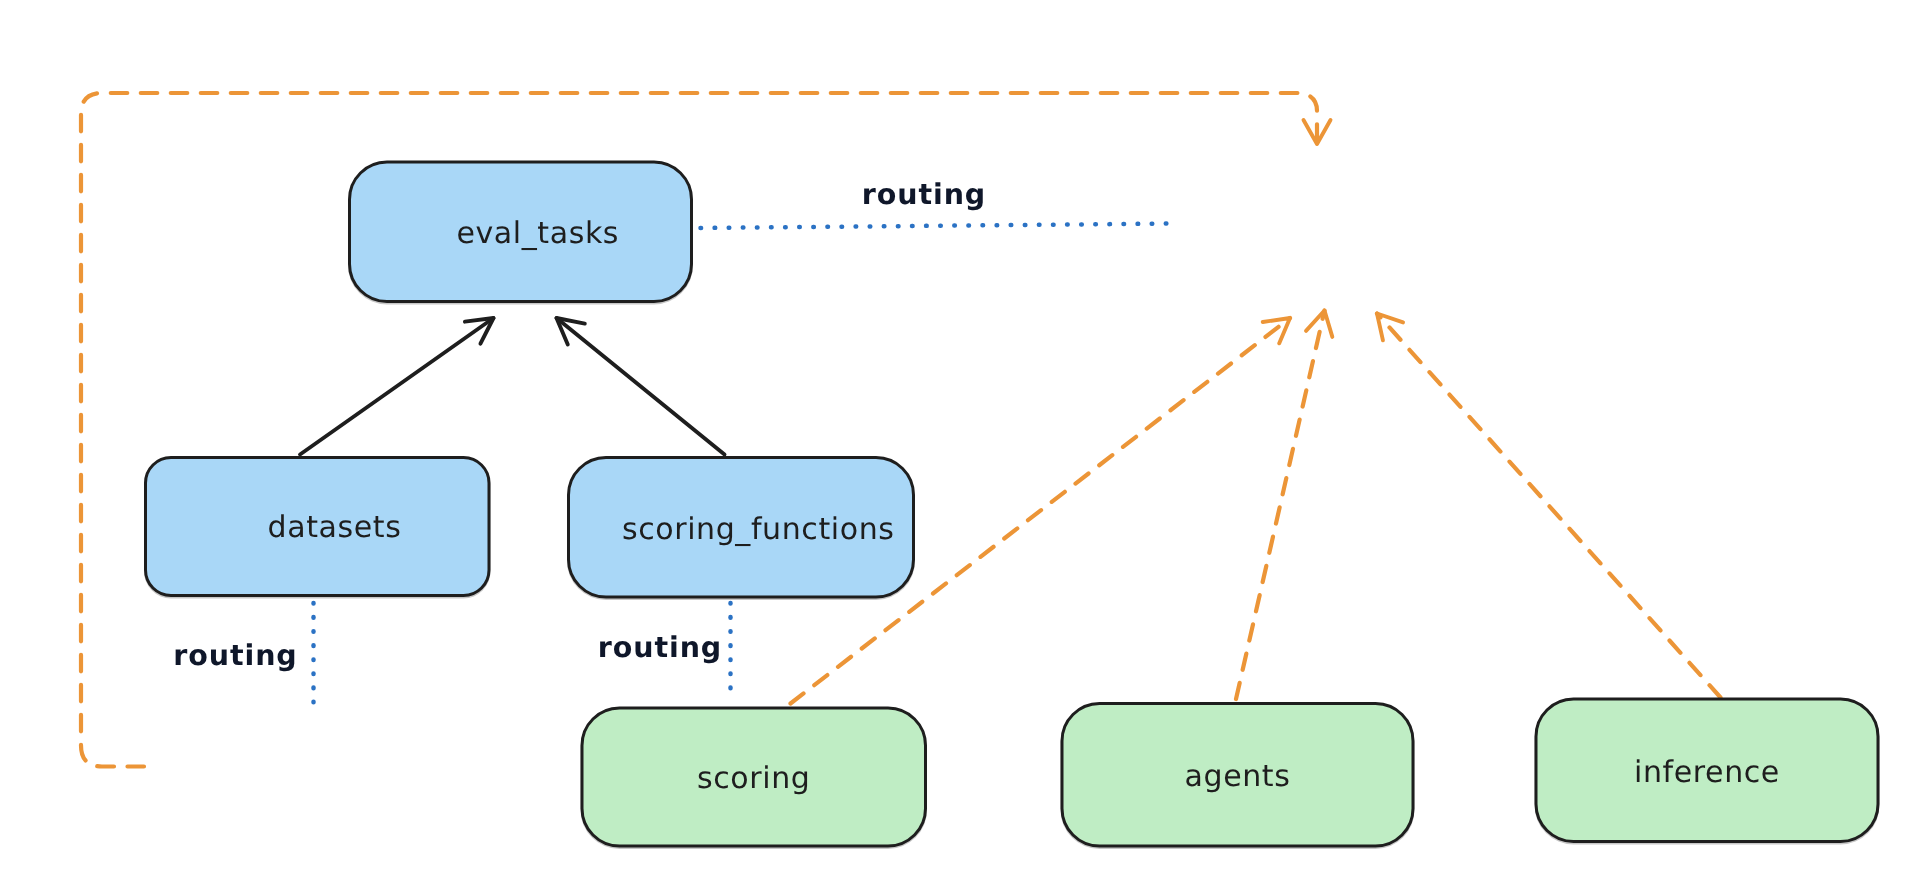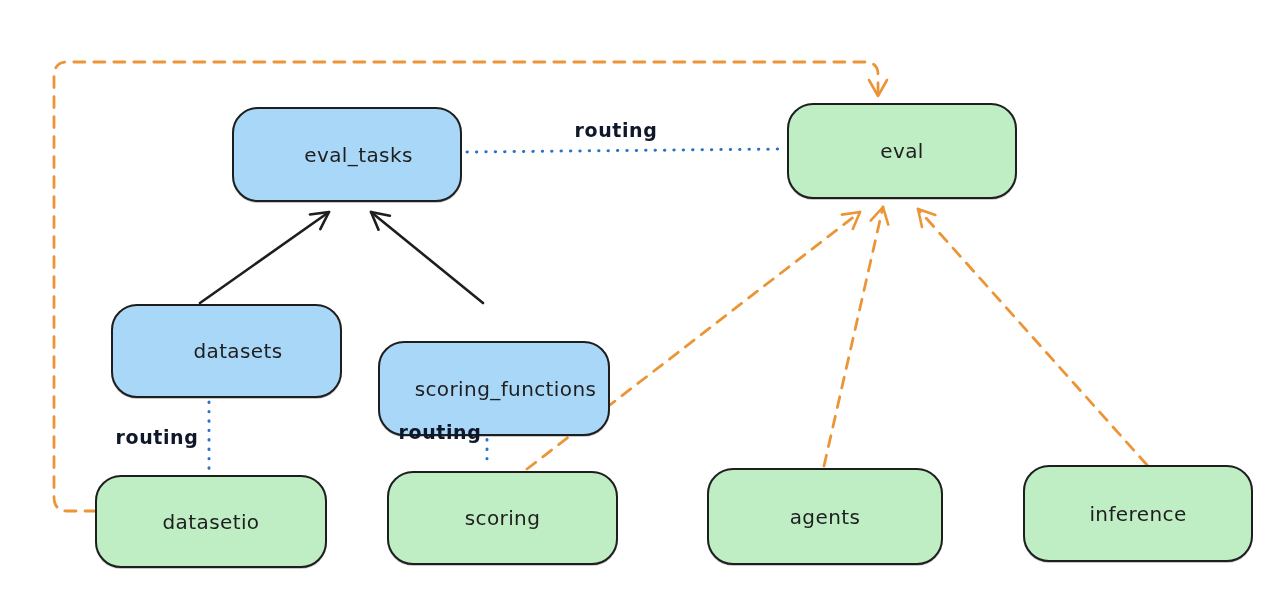--- a/index.html
+++ b/index.html
@@ -33,22 +33,22 @@
     color: #1e1e1e;
     font-size: 20px;
     letter-spacing: 0.4px;
     box-shadow: 0 1px 0 rgba(30,30,30,0.25);
   }
   .node.api      { background: #a9d7f7; padding-left: 23px; }
   .node.provider { background: #bfedc4; }
 
   .n-eval_tasks        { left: 232px; top: 107px; width: 230px; height: 95px; }
   .n-eval              { left: 787px; top: 103px; width: 230px; height: 96px; }
-  .n-datasets          { left:  111px; top: 304px; width: 231px; height: 94px; }
-  .n-scoring_functions { left: 378px; top: 304px; width: 232px; height: 95px; margin-top: 37px; }
+  .n-datasets          { left:  96px; top: 304px; width: 231px; height: 94px; border-radius: 18px; }
+  .n-scoring_functions { left: 378px; top: 304px; width: 232px; height: 95px; }
   .n-datasetio         { left:  95px; top: 475px; width: 232px; height: 93px; }
   .n-scoring           { left: 387px; top: 471px; width: 231px; height: 94px; text-align: right; }
   .n-agents            { left: 707px; top: 468px; width: 236px; height: 97px; }
   .n-inference         { left:1023px; top: 465px; width: 230px; height: 97px; }
 
   .edge-label {
     position: absolute;
     color: #0f172a;
     font-size: 19px;
     font-weight: 600;
@@ -83,31 +83,25 @@
 
     <path d="M 96 511 L 68 511 Q 54 511 54 497 L 54 76 Q 54 62 68 62 L 864 62 Q 878 62 878 74 L 878 96" fill="none" stroke="#ec9537" stroke-width="2.8" stroke-linecap="round" stroke-dasharray="11 9" marker-end="url(#arrow-orange)"></path>
     <path d="M 527 469 L 860 212" fill="none" stroke="#ec9537" stroke-width="2.8" stroke-linecap="round" stroke-dasharray="11 9" marker-end="url(#arrow-orange)"></path>
     <path d="M 824 466 L 883 207" fill="none" stroke="#ec9537" stroke-width="2.8" stroke-linecap="round" stroke-dasharray="11 9" marker-end="url(#arrow-orange)"></path>
     <path d="M 1147 465 L 918 209" fill="none" stroke="#ec9537" stroke-width="2.8" stroke-linecap="round" stroke-dasharray="11 9" marker-end="url(#arrow-orange)"></path>
   </svg>
 
   <div class="node api n-eval_tasks">
     <span>eval_tasks</span>
   </div>
-  <div class="node provider n-eval">
-    <span>eval</span>
-  </div>
   <div class="node api n-datasets">
     <span>datasets</span>
   </div>
   <div class="node api n-scoring_functions">
     <span>scoring_functions</span>
-  </div>
-  <div class="node provider n-datasetio">
-    <span>datasetio</span>
   </div>
   <div class="node provider n-scoring">
     <span>scoring</span>
   </div>
   <div class="node provider n-inference">
     <span>inference</span>
   </div>
   <div class="node provider n-agents">
     <span>agents</span>
   </div>

